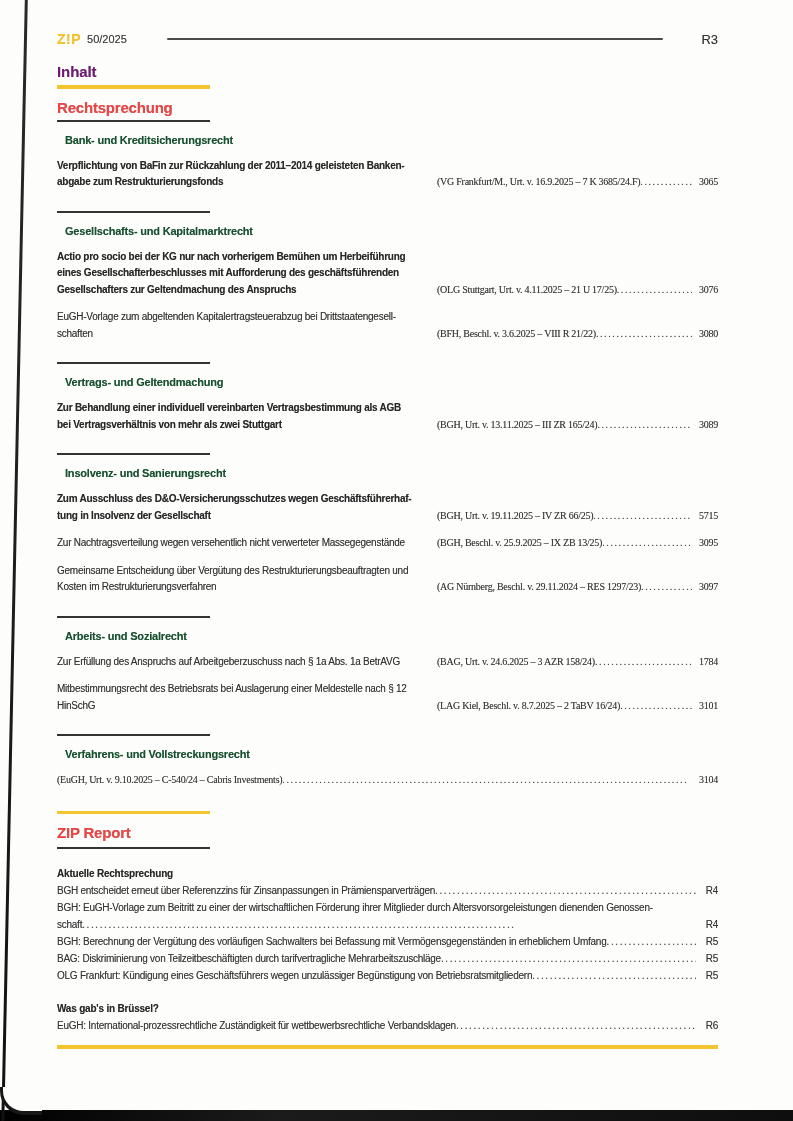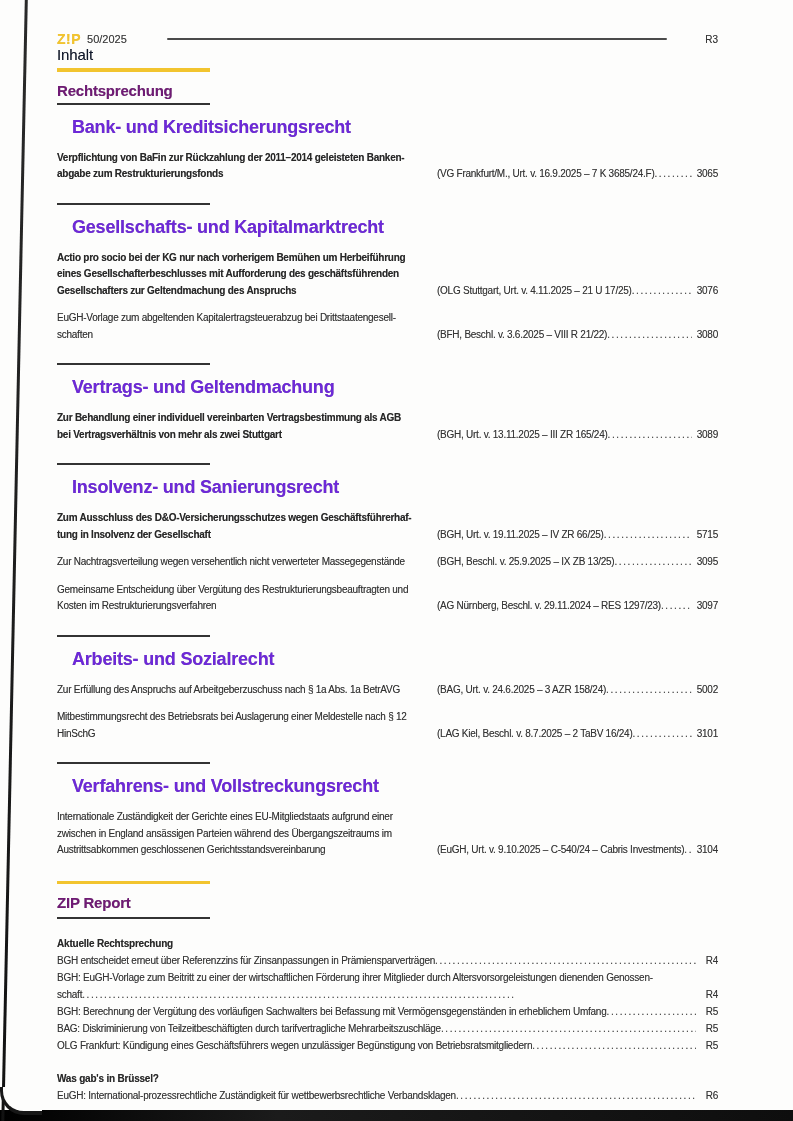--- a/index.html
+++ b/index.html
@@ -35,41 +35,41 @@
   
   .content {
     position:absolute; left:57px; top:32px; width:661px;
     text-shadow:0 0 .3px rgba(40,40,40,.45);
   }
   .hdr { display:flex; align-items:center; height:14px; }
   .logo { color:var(--accent,#f2c42f); font-weight:800; font-size:14px; letter-spacing:.5px;
           margin-right:6px; text-shadow:0 0 .4px rgba(210,160,0,.6); }
   .issue { font-size:11px; color:#3d3d3d; }
   .hdr-rule { flex:1; height:2px; background:#4b4b4b; margin:0 38px 0 40px; border-radius:1px; }
-  .hdr-pg { font-size:10px; color:#333; }
-
-  h1.inhalt { font-size:15px; font-weight:400; color:#0f172a; letter-spacing:-.1px; }
+  .hdr-pg { font-size:13px; color:#333; }
+
+  h1.inhalt { font-size:15px; font-weight:700; color:#701a75; margin-top:17px; letter-spacing:-.1px; }
   .rule { height:2px; background:var(--rule,#333); }
   .rule.w153 { width:153px; }
   .rule.yellow { background:var(--accent,#f2c42f); height:3.5px; }
   .rule.full { width:100%; height:4px; }
 
   .r-inhalt { margin-top:5px; }
-  h2.block-title { font-size:15px; font-weight:700; color:#701a75; margin-top:10px; letter-spacing:-.2px; }
+  h2.block-title { font-size:15px; font-weight:700; color:#ef4444; margin-top:10px; letter-spacing:-.2px; }
   .r-block { margin-top:4px; }
 
   .section-sep { margin-top:20px; }
-  .section-title { font-size:18px; font-weight:700; color:#6d28d9; margin:12px 15px 12px; letter-spacing:-.2px; }
+  .section-title { font-size:11px; font-weight:700; color:#14532d; margin:12px 8px 12px; letter-spacing:-.2px; }
 
   .entry { display:flex; align-items:flex-end; margin-bottom:11px; }
   .etitle { width:380px; flex:0 0 380px; white-space:pre-line;
             font-size:10px; line-height:16.5px; letter-spacing:-.25px; color:#333; }
   .etitle.bold { font-weight:700; color:#282828; }
   .cit { flex:1 1 auto; min-width:0; display:flex; align-items:flex-start;
-         font-size:10px; line-height:16.5px; letter-spacing:-.25px; color:#363636; }
+         font-size:10px; line-height:16.5px; letter-spacing:-.25px; color:#363636;font-family:Liberation Serif, serif; }
   .cit-text { flex:0 1 auto; white-space:nowrap; }
   .dots { flex:1 1 4px; min-width:4px; overflow:hidden; white-space:nowrap; color:#454545; }
   .dots::after { content:"..................................................................................................."; letter-spacing:1.6px; font-size:10px; }
   .pg { flex:0 0 auto; min-width:26px; text-align:right; padding-left:4px; }
 
   
   .report-rule-top { margin-top:22px; }
   .report-title { margin-top:7px; margin-bottom:6px; }
   .rgroup-heading { font-size:10px; font-weight:700; color:#282828; letter-spacing:-.2px;
                     line-height:17px; margin-top:16px; }
@@ -173,38 +173,35 @@
           <span class="pg">3097</span>
         </div>
       </div>
       <div class="rule w153 section-sep"></div>
       <h3 class="section-title">Arbeits- und Sozialrecht</h3>
       <div class="entry">
         <div class="etitle">Zur Erfüllung des Anspruchs auf Arbeitgeberzuschuss nach § 1a Abs. 1a BetrAVG</div>
         <div class="cit">
           <span class="cit-text">(BAG, Urt. v. 24.6.2025 – 3 AZR 158/24)</span>
           <span class="dots"></span>
-          <span class="pg">5002</span>
+          <span class="pg">1784</span>
         </div>
       </div>
       <div class="entry">
         <div class="etitle">Mitbestimmungsrecht des Betriebsrats bei Auslagerung einer Meldestelle nach § 12
 HinSchG</div>
         <div class="cit">
           <span class="cit-text">(LAG Kiel, Beschl. v. 8.7.2025 – 2 TaBV 16/24)</span>
           <span class="dots"></span>
           <span class="pg">3101</span>
         </div>
       </div>
       <div class="rule w153 section-sep"></div>
       <h3 class="section-title">Verfahrens- und Vollstreckungsrecht</h3>
       <div class="entry">
-        <div class="etitle">Internationale Zuständigkeit der Gerichte eines EU-Mitgliedstaats aufgrund einer
-zwischen in England ansässigen Parteien während des Übergangszeitraums im
-Austrittsabkommen geschlossenen Gerichtsstandsvereinbarung</div>
         <div class="cit">
           <span class="cit-text">(EuGH, Urt. v. 9.10.2025 – C-540/24 – Cabris Investments)</span>
           <span class="dots"></span>
           <span class="pg">3104</span>
         </div>
       </div>
     </div>
 
   <div class="rule yellow w153 report-rule-top"></div>
   <h2 class="block-title report-title">ZIP Report</h2>

